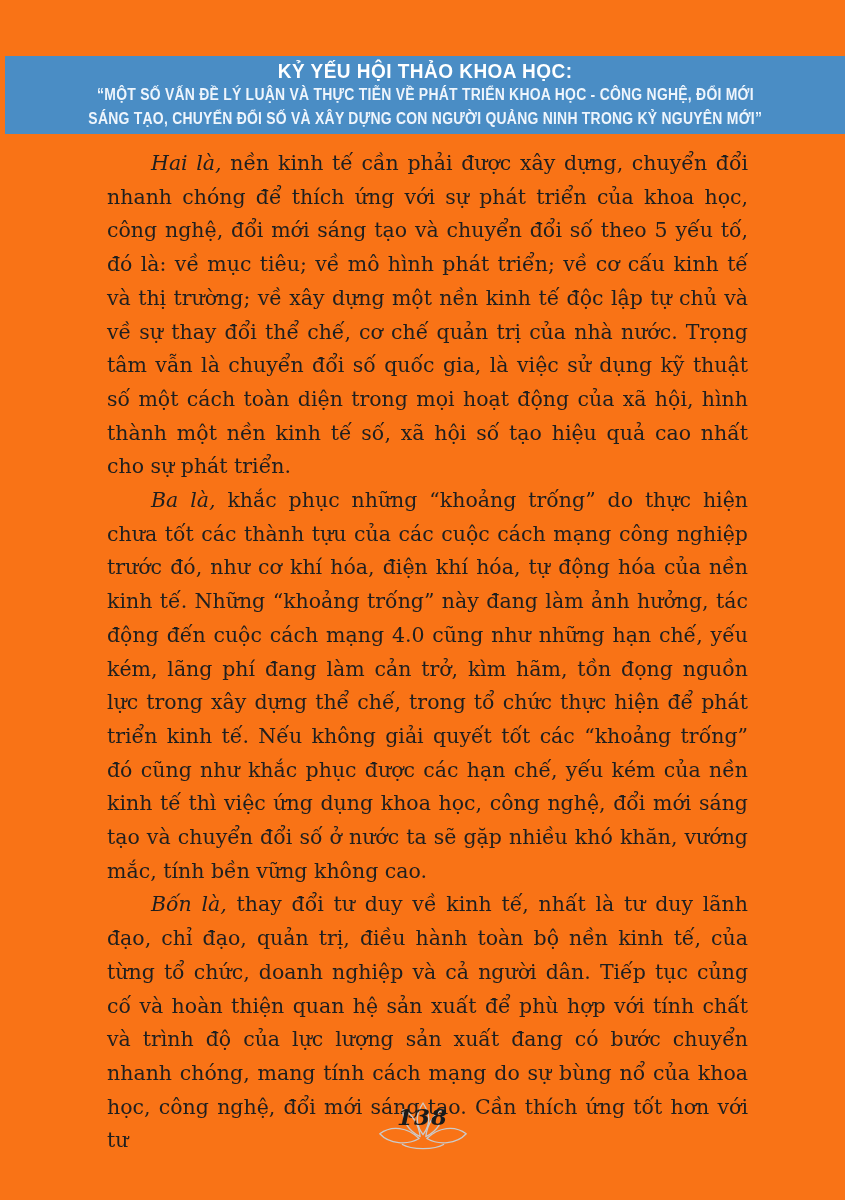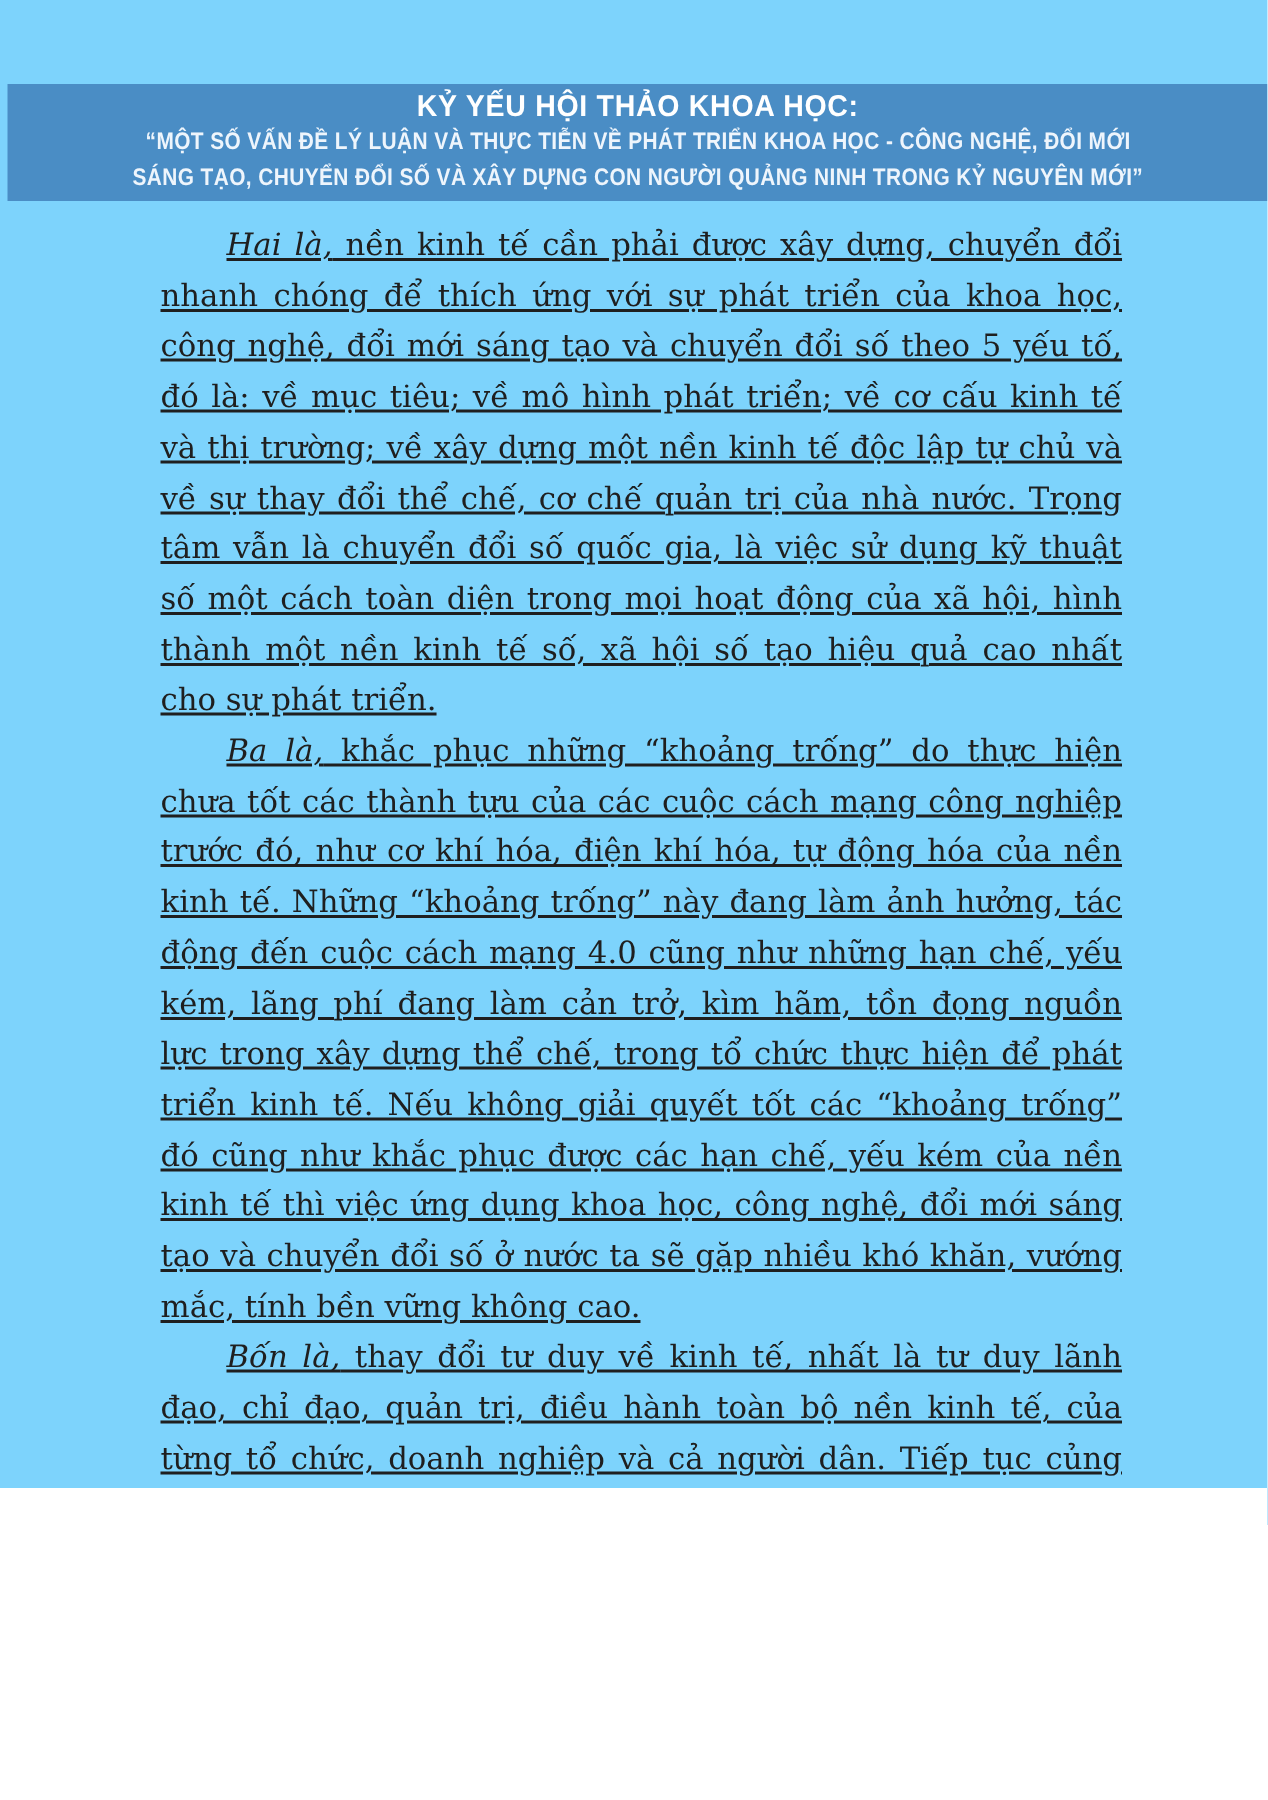--- a/index.html
+++ b/index.html
@@ -3,22 +3,22 @@
 <meta charset="utf-8">
 <style>
   html, body {
     margin: 0;
     padding: 0;
     background: #ffffff;
   }
   .page {
     position: relative;
     width: 845px;
-    height: 992px;
-    background: #7dd3fc;
+    height: 1200px;
+    background: #f97316;
     overflow: hidden;
     font-family: "DejaVu Serif", serif;
   }
   
   .banner {
     position: absolute;
     top: 56px;
     left: 5px;
     width: 840px;
     height: 78px;
@@ -61,21 +61,20 @@
     font-size: 20.5px;
     line-height: 33.7px;
     text-align: justify;
   }
   .body-text p {
     margin: 0;
     padding: 0;
   }
   .body-text p.indent {
     text-indent: 44px;
-    text-decoration: underline;
   }
   .lead-italic {
     font-style: italic;
   }
   
   .footer {
     position: absolute;
     top: 1101px;
     left: 50%;
     transform: translateX(-50%);

